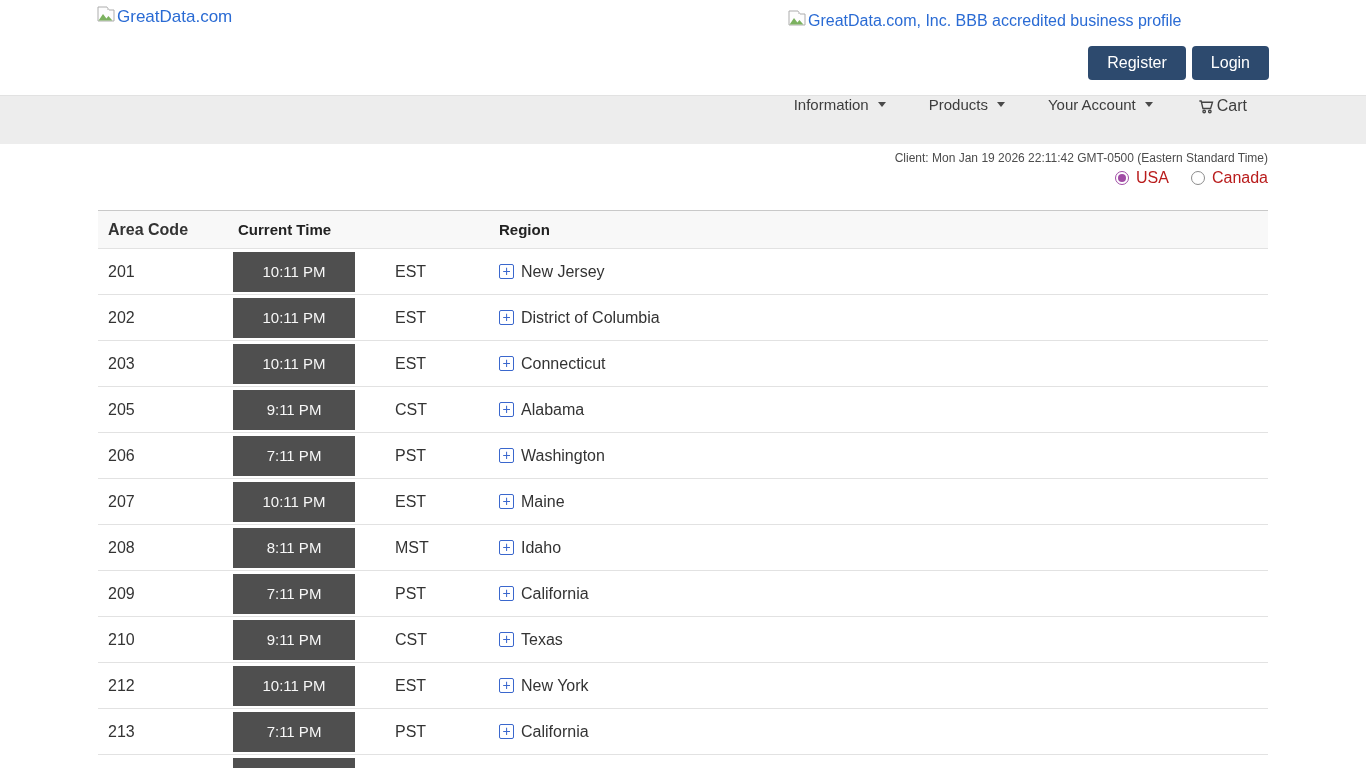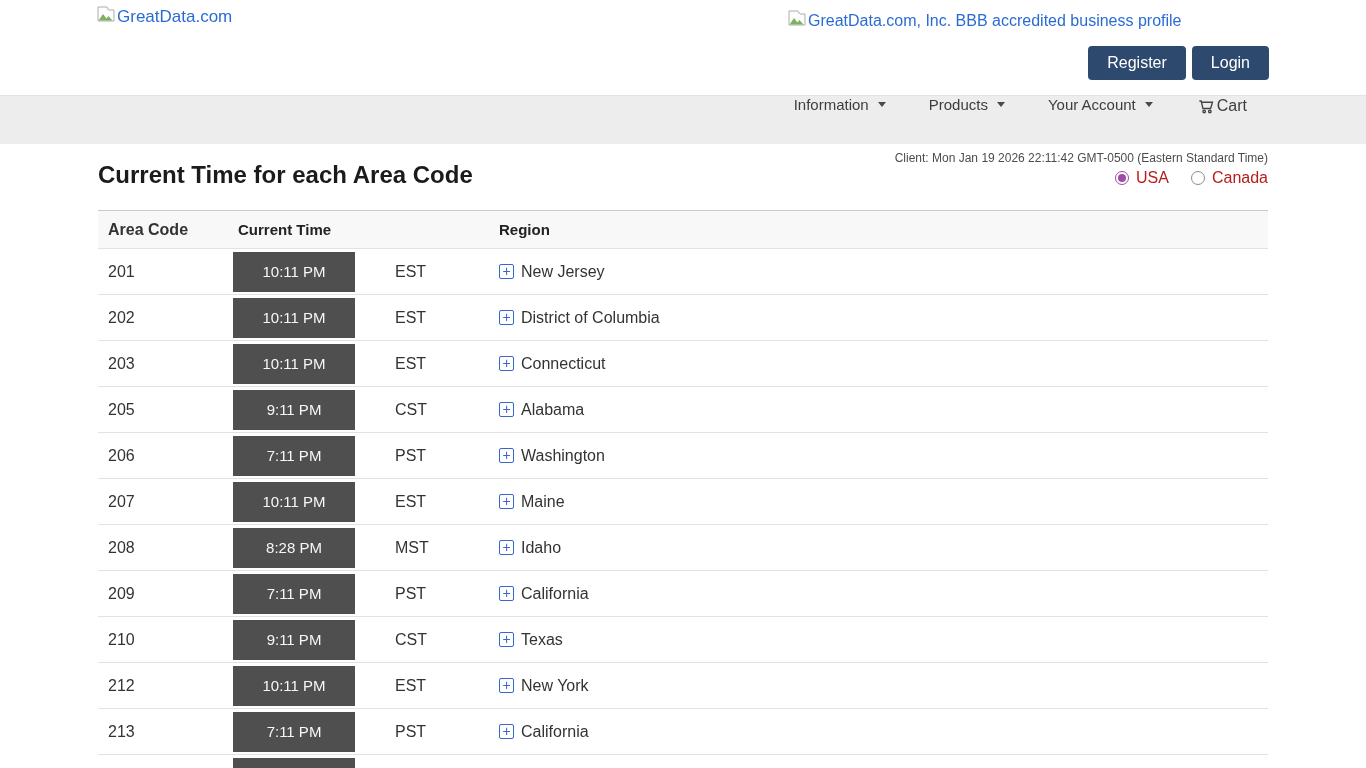--- a/index.html
+++ b/index.html
@@ -108,21 +108,20 @@
         <path d="M4 6h2.2l2.1 9h9.2l2.3-7.5H7"></path>
         <circle cx="9.8" cy="18.6" r="1.5"></circle>
         <circle cx="16.6" cy="18.6" r="1.5"></circle>
       </svg>
     </span>
     <span>Cart</span>
   </div>
 </div>
 
 <div class="info-band">
-  <div class="page-title">Current Time for each Area Code</div>
   <div class="right-info">
     <div class="client-line">Client: Mon Jan 19 2026 22:11:42 GMT-0500 (Eastern Standard Time)</div>
     <div class="country-radios">
       <label class="radio-item">
         <span class="radio selected"></span>
         <span>USA</span>
       </label>
       <label class="radio-item">
         <span class="radio"></span>
         <span>Canada</span>
@@ -207,21 +206,21 @@
     <div class="col zone">EST</div>
     <div class="col region">
       <span class="plus">+</span>
       <span class="rname">Maine</span>
     </div>
   </div>
 
   <div class="trow">
     <div class="col code">208</div>
     <div class="col time">
-      <div class="time-box">8:28 PM</div>
+      <div class="time-box">8:11 PM</div>
     </div>
     <div class="col zone">MST</div>
     <div class="col region">
       <span class="plus">+</span>
       <span class="rname">Idaho</span>
     </div>
   </div>
 
   <div class="trow">
     <div class="col code">209</div>

